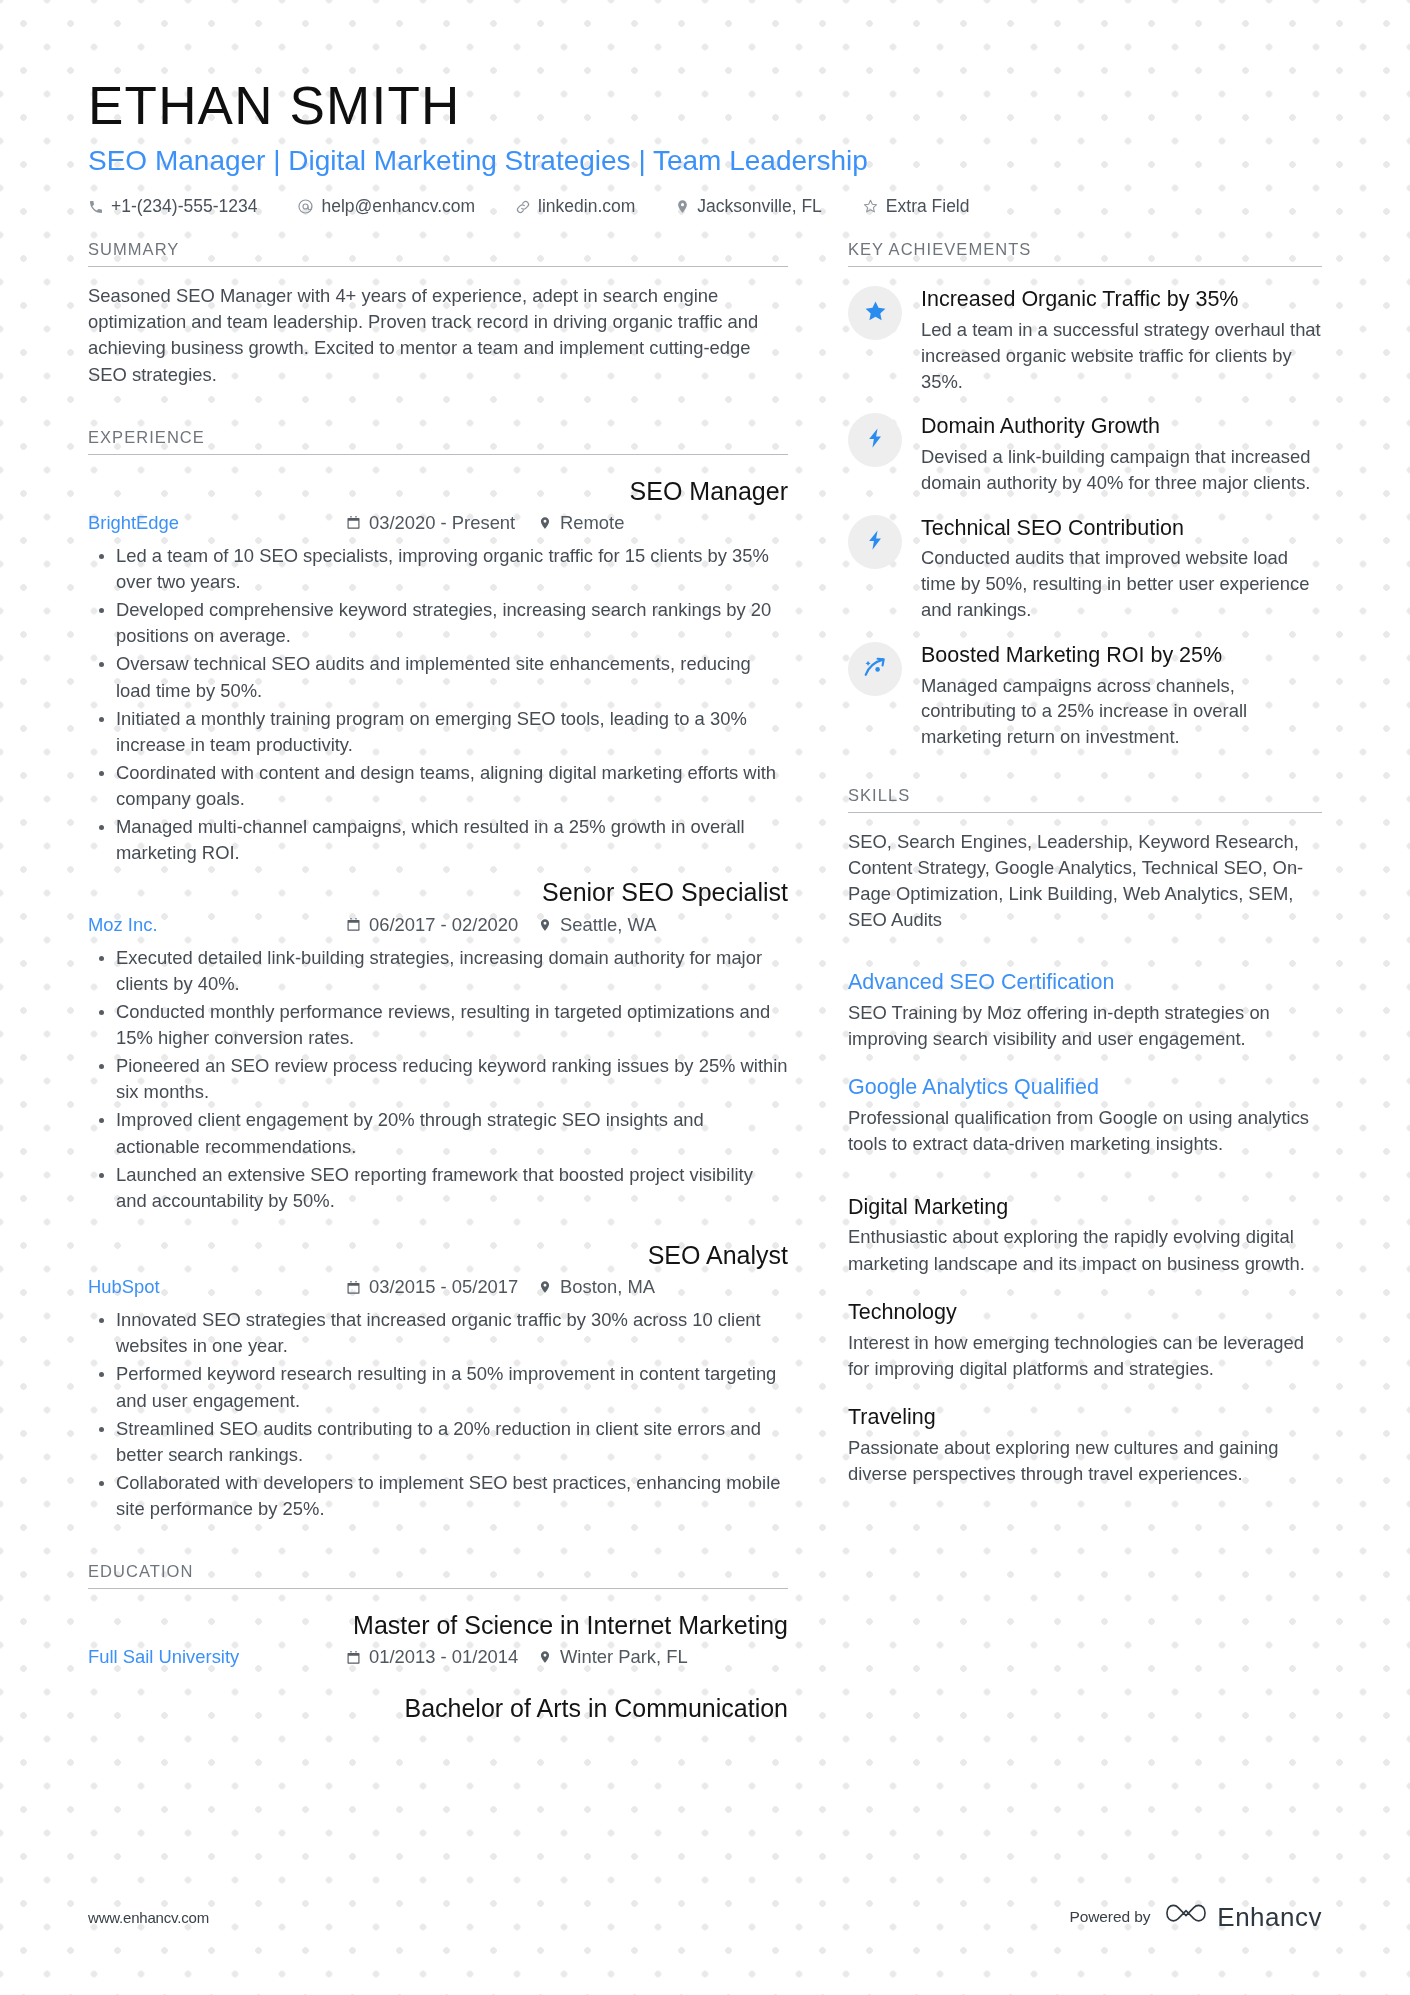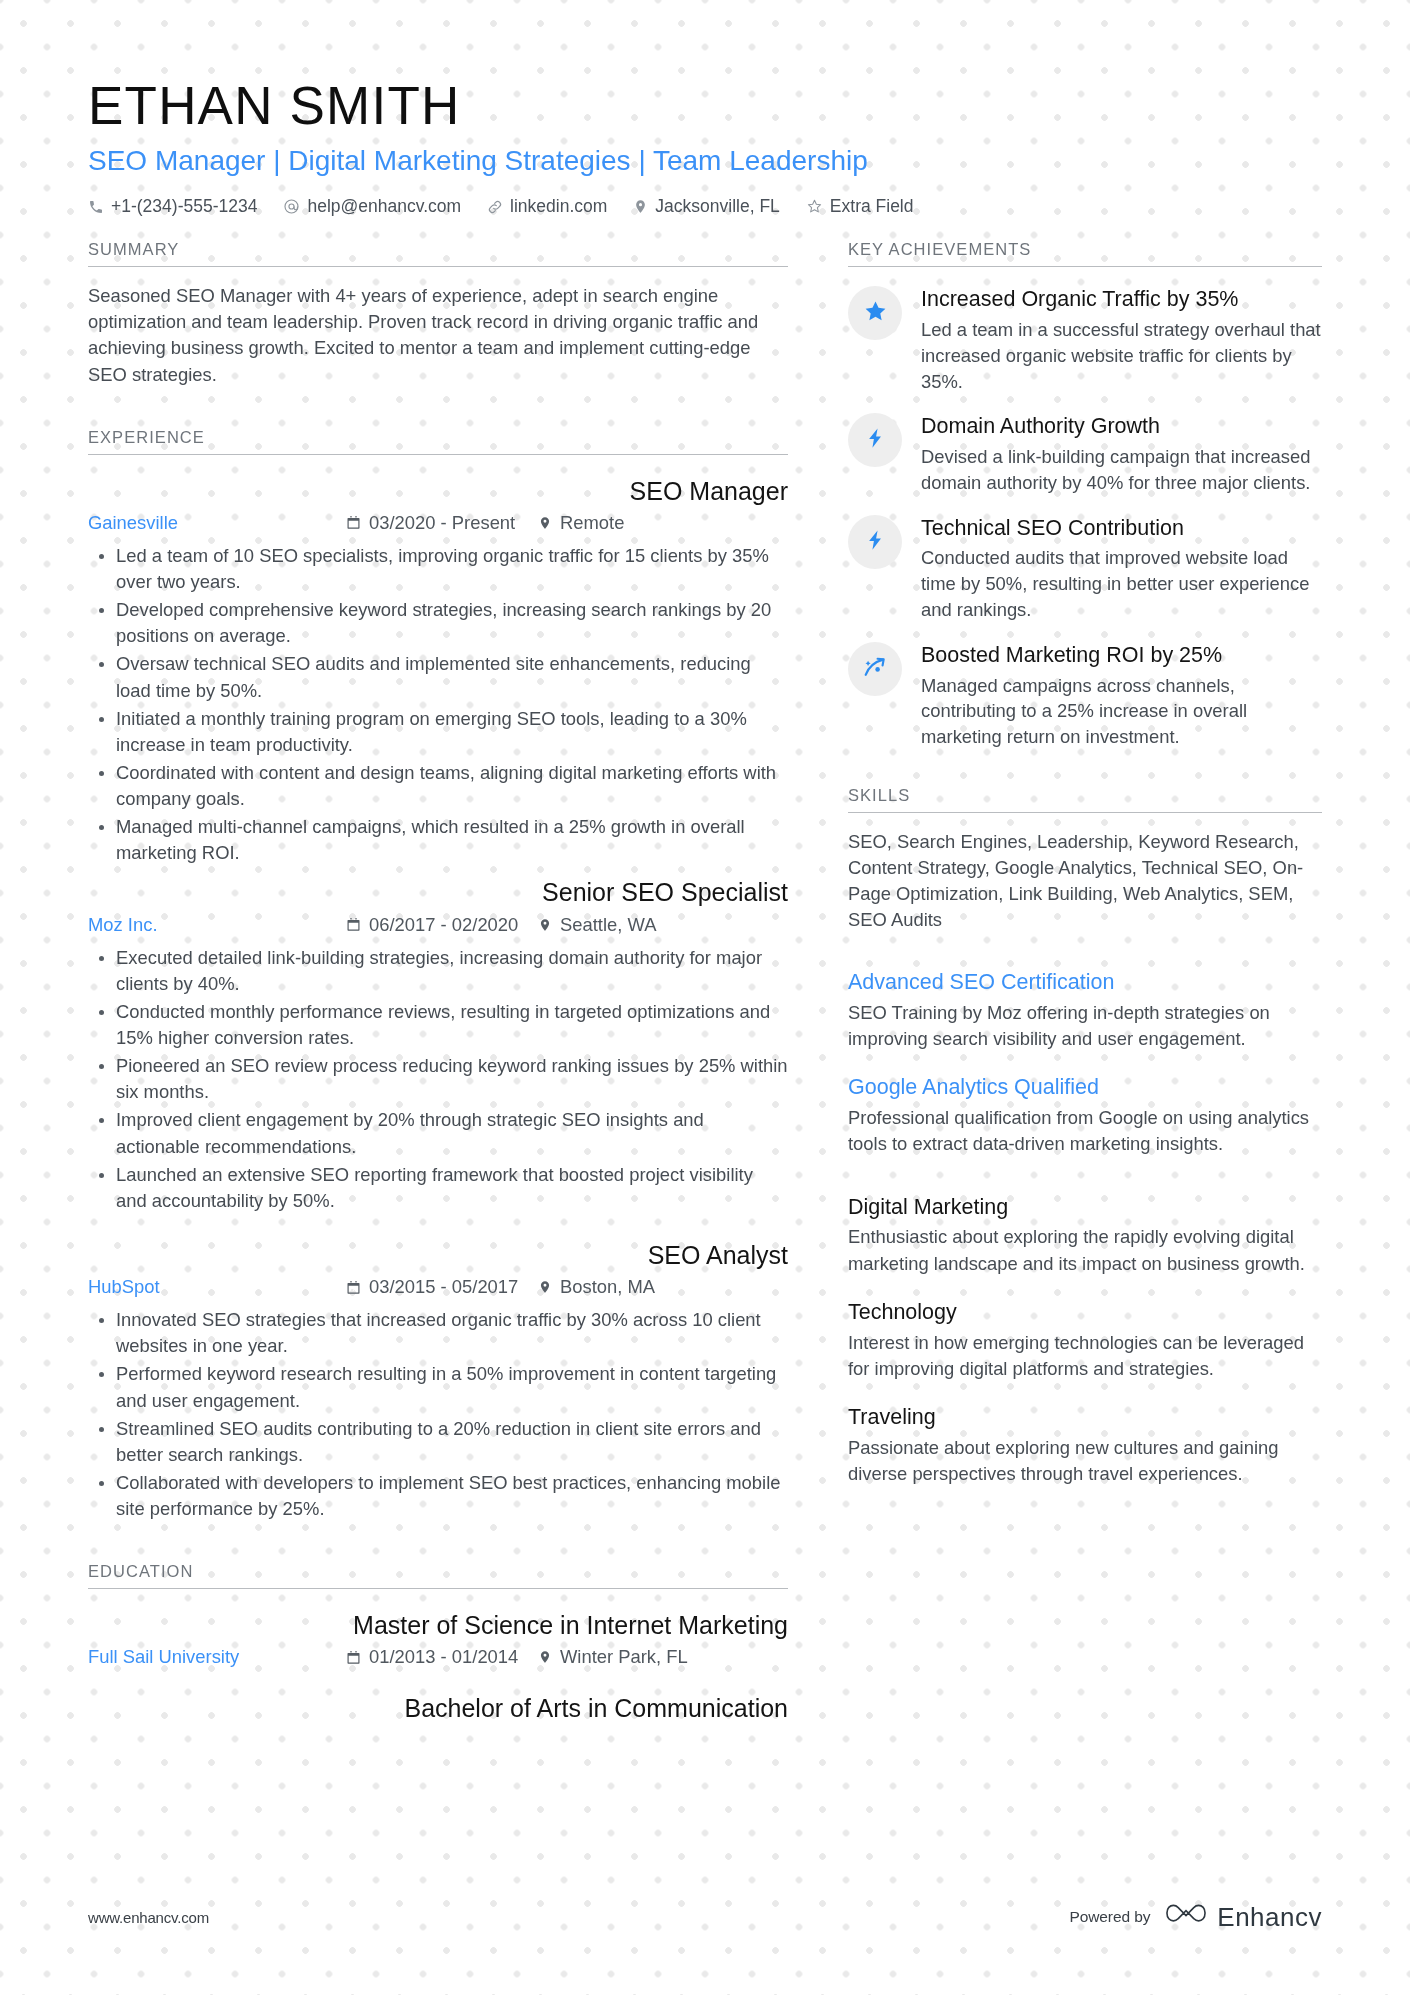--- a/index.html
+++ b/index.html
@@ -45,21 +45,21 @@
     color: #3b91f7;
     margin: 10px 0 0 0;
     line-height: 1.2;
     font-weight: 400;
   }
   .contact-row {
     margin-top: 19px;
     display: flex;
     align-items: center;
     flex-wrap: wrap;
-    gap: 0;
+    gap: 14px;
     font-size: 17.5px;
     color: #4a5159;
   }
   .contact-item {
     display: inline-flex;
     align-items: center;
     margin-right: 26px;
     white-space: nowrap;
   }
   .contact-item .ci {
@@ -301,21 +301,21 @@
           <div class="sec-title">SUMMARY</div>
           <div class="body-text">Seasoned SEO Manager with 4+ years of experience, adept in search engine optimization and team leadership. Proven track record in driving organic traffic and achieving business growth. Excited to mentor a team and implement cutting-edge SEO strategies.</div>
         </div>
 
         <div class="sec" style="margin-top:40px;">
           <div class="sec-title">EXPERIENCE</div>
 
           <div class="entry">
             <div class="entry-title">SEO Manager</div>
             <div class="entry-meta">
-              <span class="entry-org">Gainesville</span>
+              <span class="entry-org">BrightEdge</span>
               <span class="meta-chip meta-date">
                 <span class="ci">
                   <svg width="15" height="15" viewBox="0 0 24 24" fill="currentColor">
                       <path d="M7 1.6h2v2.2H7zM15 1.6h2v2.2h-2z"></path>
                       <path d="M3.4 4.6h17.2c.6 0 1 .4 1 1v15.2c0 .6-.4 1-1 1H3.4c-.6 0-1-.4-1-1V5.6c0-.6.4-1 1-1zm.9 4.4v11.1h15.4V9z"></path>
                       <path d="M6 11h2.2v2H6zm4.9 0h2.2v2h-2.2zm4.9 0H18v2h-2.2zM6 15.1h2.2v2H6zm4.9 0h2.2v2h-2.2zm4.9 0H18v2h-2.2z" fill="#fff"></path>
                     </svg>
                 </span>
                 <span>03/2020 - Present</span>
               </span>

